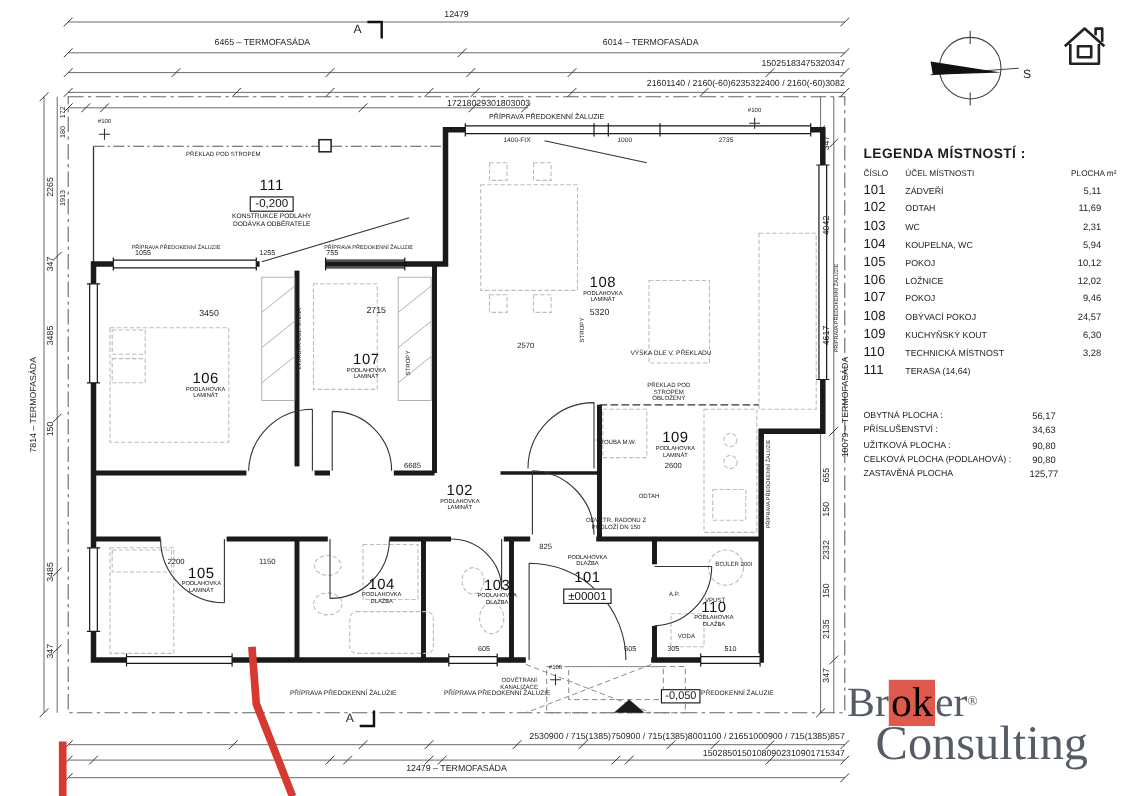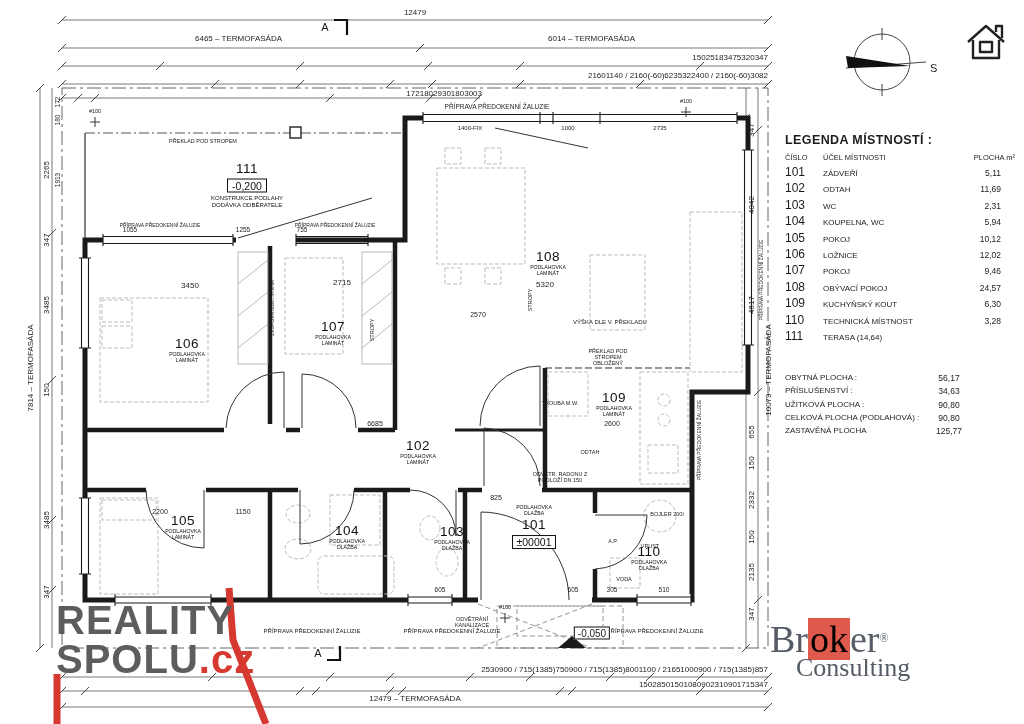--- a/index.html
+++ b/index.html
@@ -40,21 +40,21 @@
   .avizo{position:absolute;left:22px;top:8px;font-weight:bold;font-size:52px;line-height:1;
          color:#a7a7a7;letter-spacing:3px;text-shadow:2px 2px 2px #dcdcdc,-1px -1px 0 #c0c0c0;opacity:.95}
   .avizo .tld{font-size:26px;color:#8e8e8e;letter-spacing:1px}
   .reality{position:absolute;left:56px;top:601px;font-weight:bold;font-size:40px;line-height:.98;
            color:#5d5d5d;letter-spacing:1px}
   .reality .tld{color:#d6392f}
   .broker{position:absolute;left:770px;top:620px;color:#555c66;font-family:"Liberation Serif",serif}
   .broker .l1{font-size:38px;line-height:1;white-space:nowrap}
   .broker .bx{background:#e0594d;color:#000000;padding:0 2px}
   .broker .reg{font-size:12px;vertical-align:10px}
-  .broker .l2{font-size:26px;line-height:.8;margin-left:26px;white-space:nowrap}
+  .broker .l2{font-size:44px;line-height:.8;margin-left:26px;white-space:nowrap}
   .north-s{position:absolute;left:930px;top:62px;font-size:11px}
 </style>
 </head>
 <body>
 
 <div class="canvas">
 
   <svg class="geom" width="1024" height="724" viewBox="0 0 1024 724">
 
     <rect x="62" y="88" width="706" height="560" fill="none" stroke="#666" stroke-width="1" stroke-dasharray="14 4 3 4"></rect>
@@ -330,21 +330,21 @@
   <span class="lbl t6" style="left:452px;top:631px">PŘÍPRAVA PŘEDOKENNÍ ŽALUZIE</span>
   <span class="lbl t6" style="left:655px;top:631px">PŘÍPRAVA PŘEDOKENNÍ ŽALUZIE</span>
   <span class="lbl rot t5" style="left:273px;top:308px">ZVUKOVÁ IZOL. STĚNA</span>
   <span class="lbl rot t55" style="left:372px;top:330px">STROPY</span>
   <span class="lbl rot t55" style="left:530px;top:300px">STROPY</span>
   <span class="lbl rot t5" style="left:700px;top:440px">PŘÍPRAVA PŘEDOKENNÍ ŽALUZIE</span>
   <span class="lbl rot t5" style="left:762px;top:280px">PŘÍPRAVA PŘEDOKENNÍ ŽALUZIE</span>
   <span class="lbl t55" style="left:95px;top:111px">#100</span>
   <span class="lbl t55" style="left:686px;top:101px">#100</span>
   <span class="lbl t55" style="left:505px;top:607px">#100</span>
-  <span class="lbl t10 box" style="left:592px;top:633px">-0,050</span>
+  <span class="lbl t10 box" style="left:619px;top:633px">-0,050</span>
 
   <div class="room" style="left:247px;top:184px">
     <div class="num">111</div>
     <div class="level">-0,200</div>
     <div class="note">KONSTRUKCE PODLAHY</div>
     <div class="note">DODÁVKA ODBĚRATELE</div>
   </div>
   <div class="room" style="left:187px;top:350px">
     <div class="num">106</div>
     <div class="floor">PODLAHOVKA LAMINÁT</div>
@@ -488,23 +488,19 @@
           <span class="sl">ZASTAVĚNÁ PLOCHA</span>
           <span class="sv">125,77</span>
         </div>
       </div>
   </div>
 
 
   <svg class="geom" width="230" height="140" style="left:46px;top:584px" viewBox="0 0 230 140">
     <path d="M11,90 V140 M183,4 L187,56 L220,140" stroke="#d6392f" stroke-width="7" fill="none"></path>
   </svg>
-  <div class="reality">
-    <div>REALITY</div>
-    <div><span>SPOLU</span><span class="tld">.cz</span></div>
-  </div>
 
   <div class="broker">
     <div class="l1"><span>Br</span><span class="bx">ok</span><span>er</span><span class="reg">®</span></div>
     <div class="l2">Consulting</div>
   </div>
 
 </div>
 
 </body></html>

